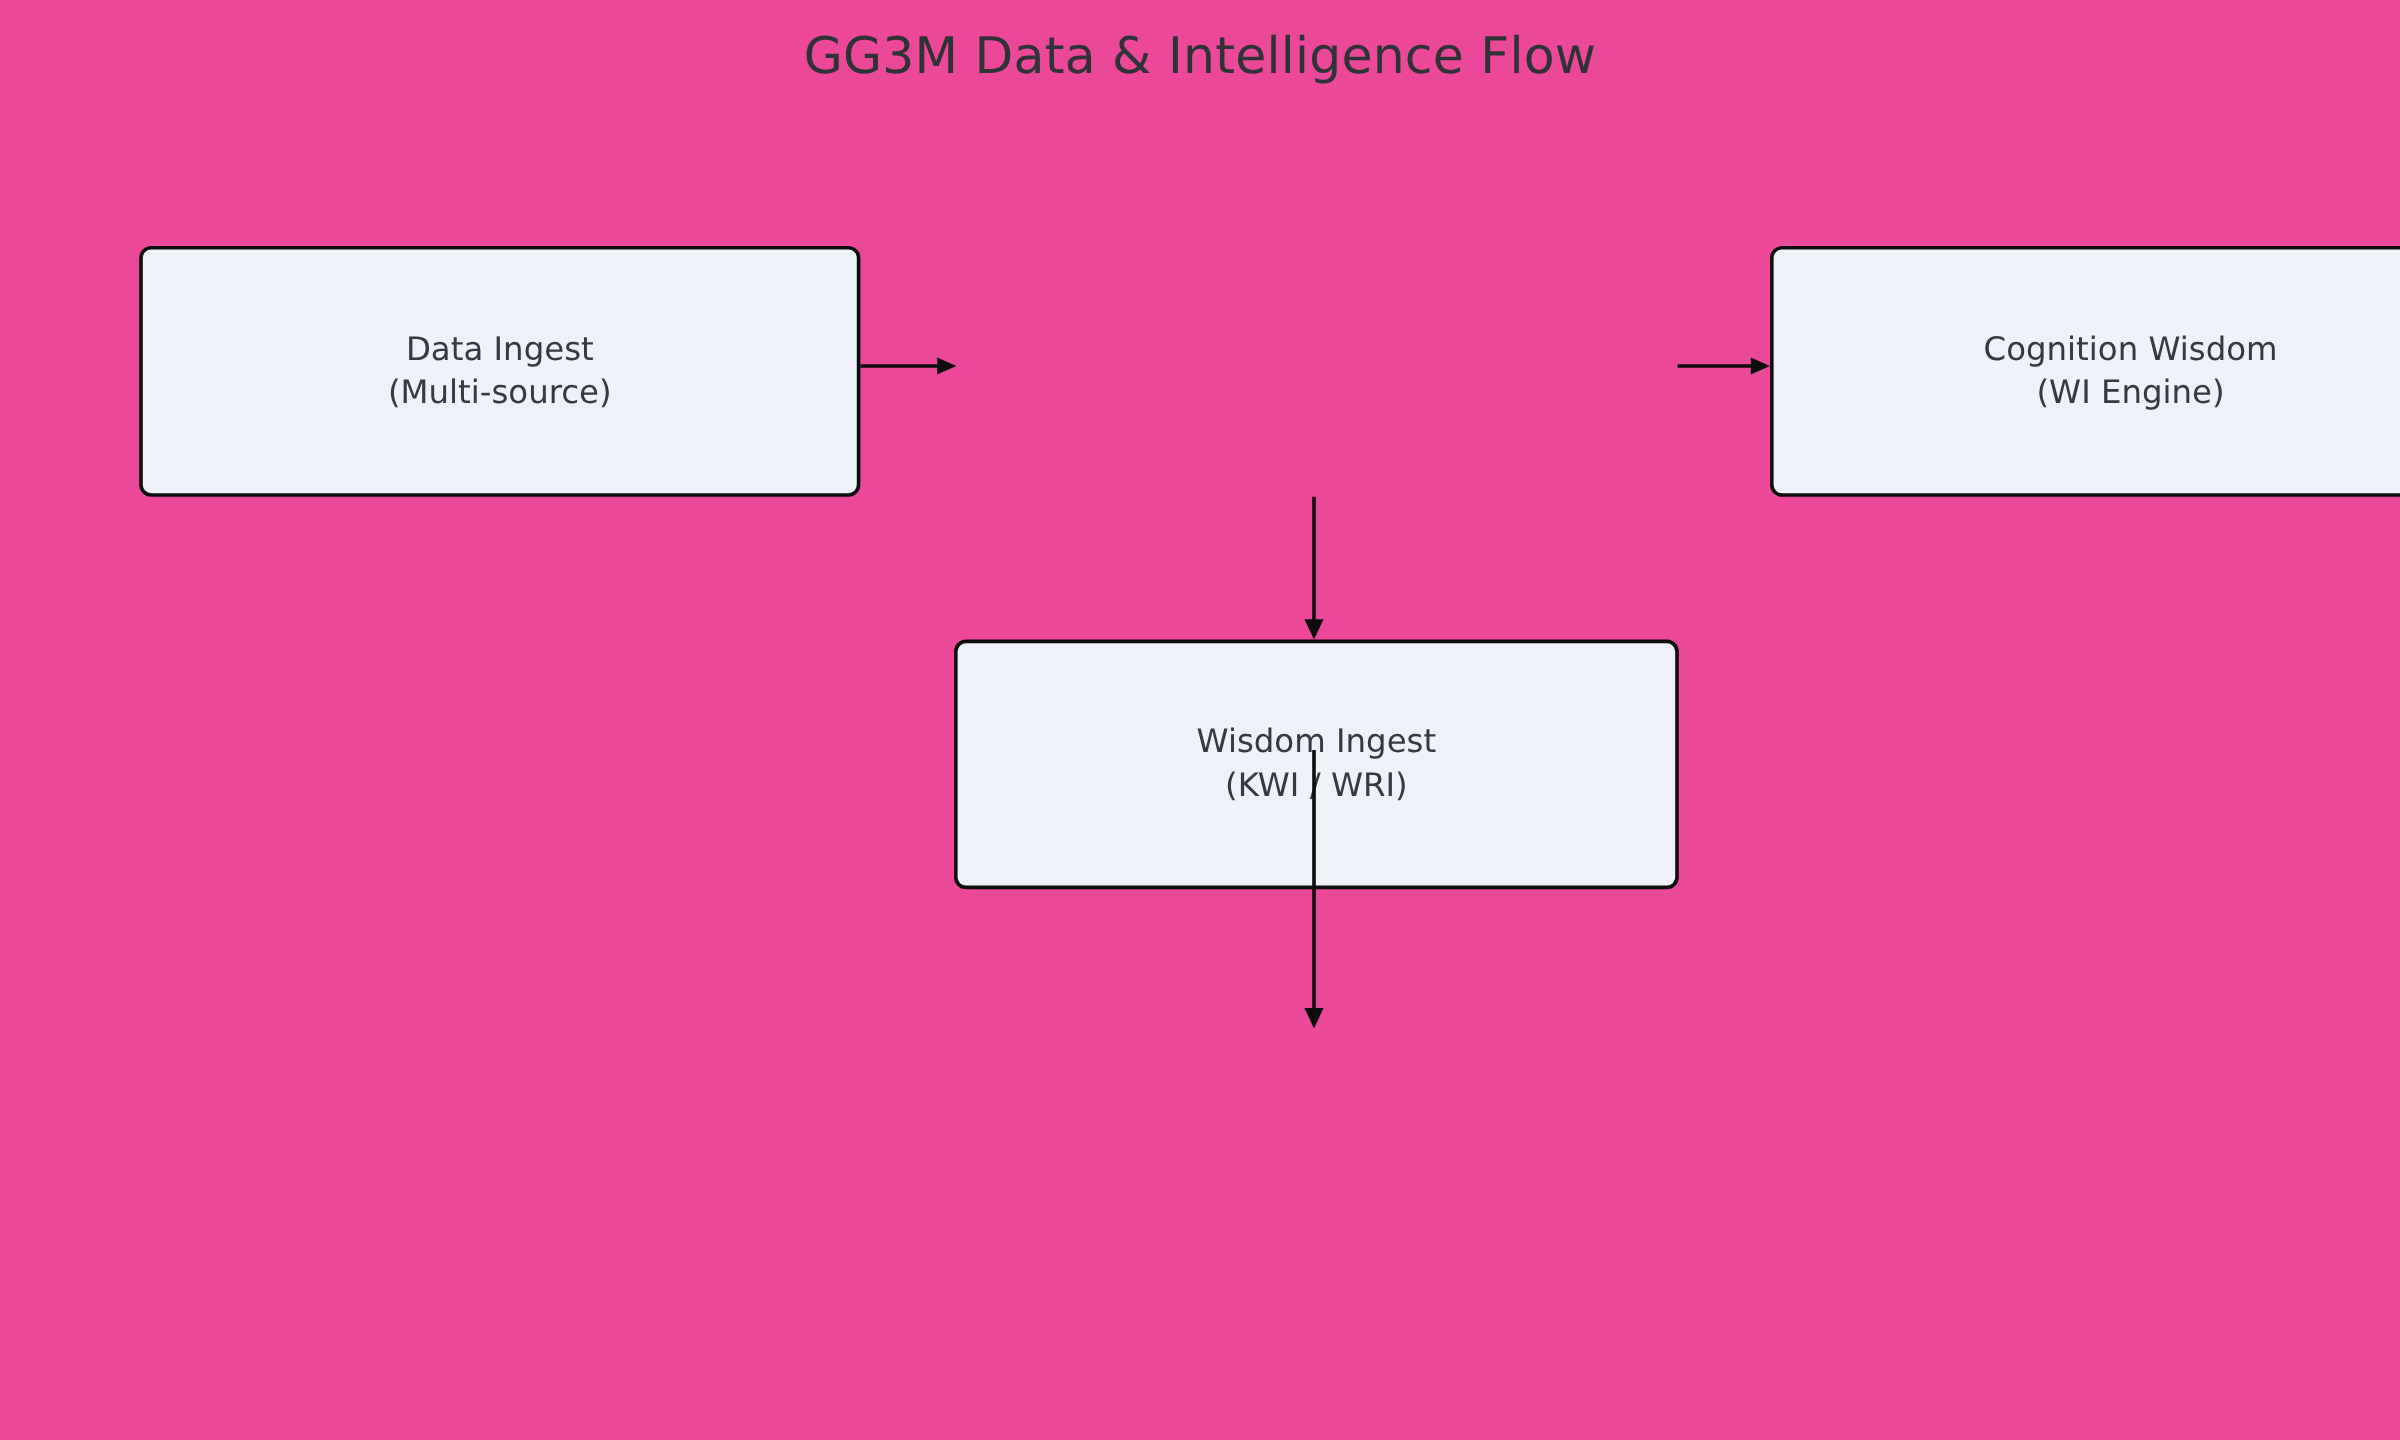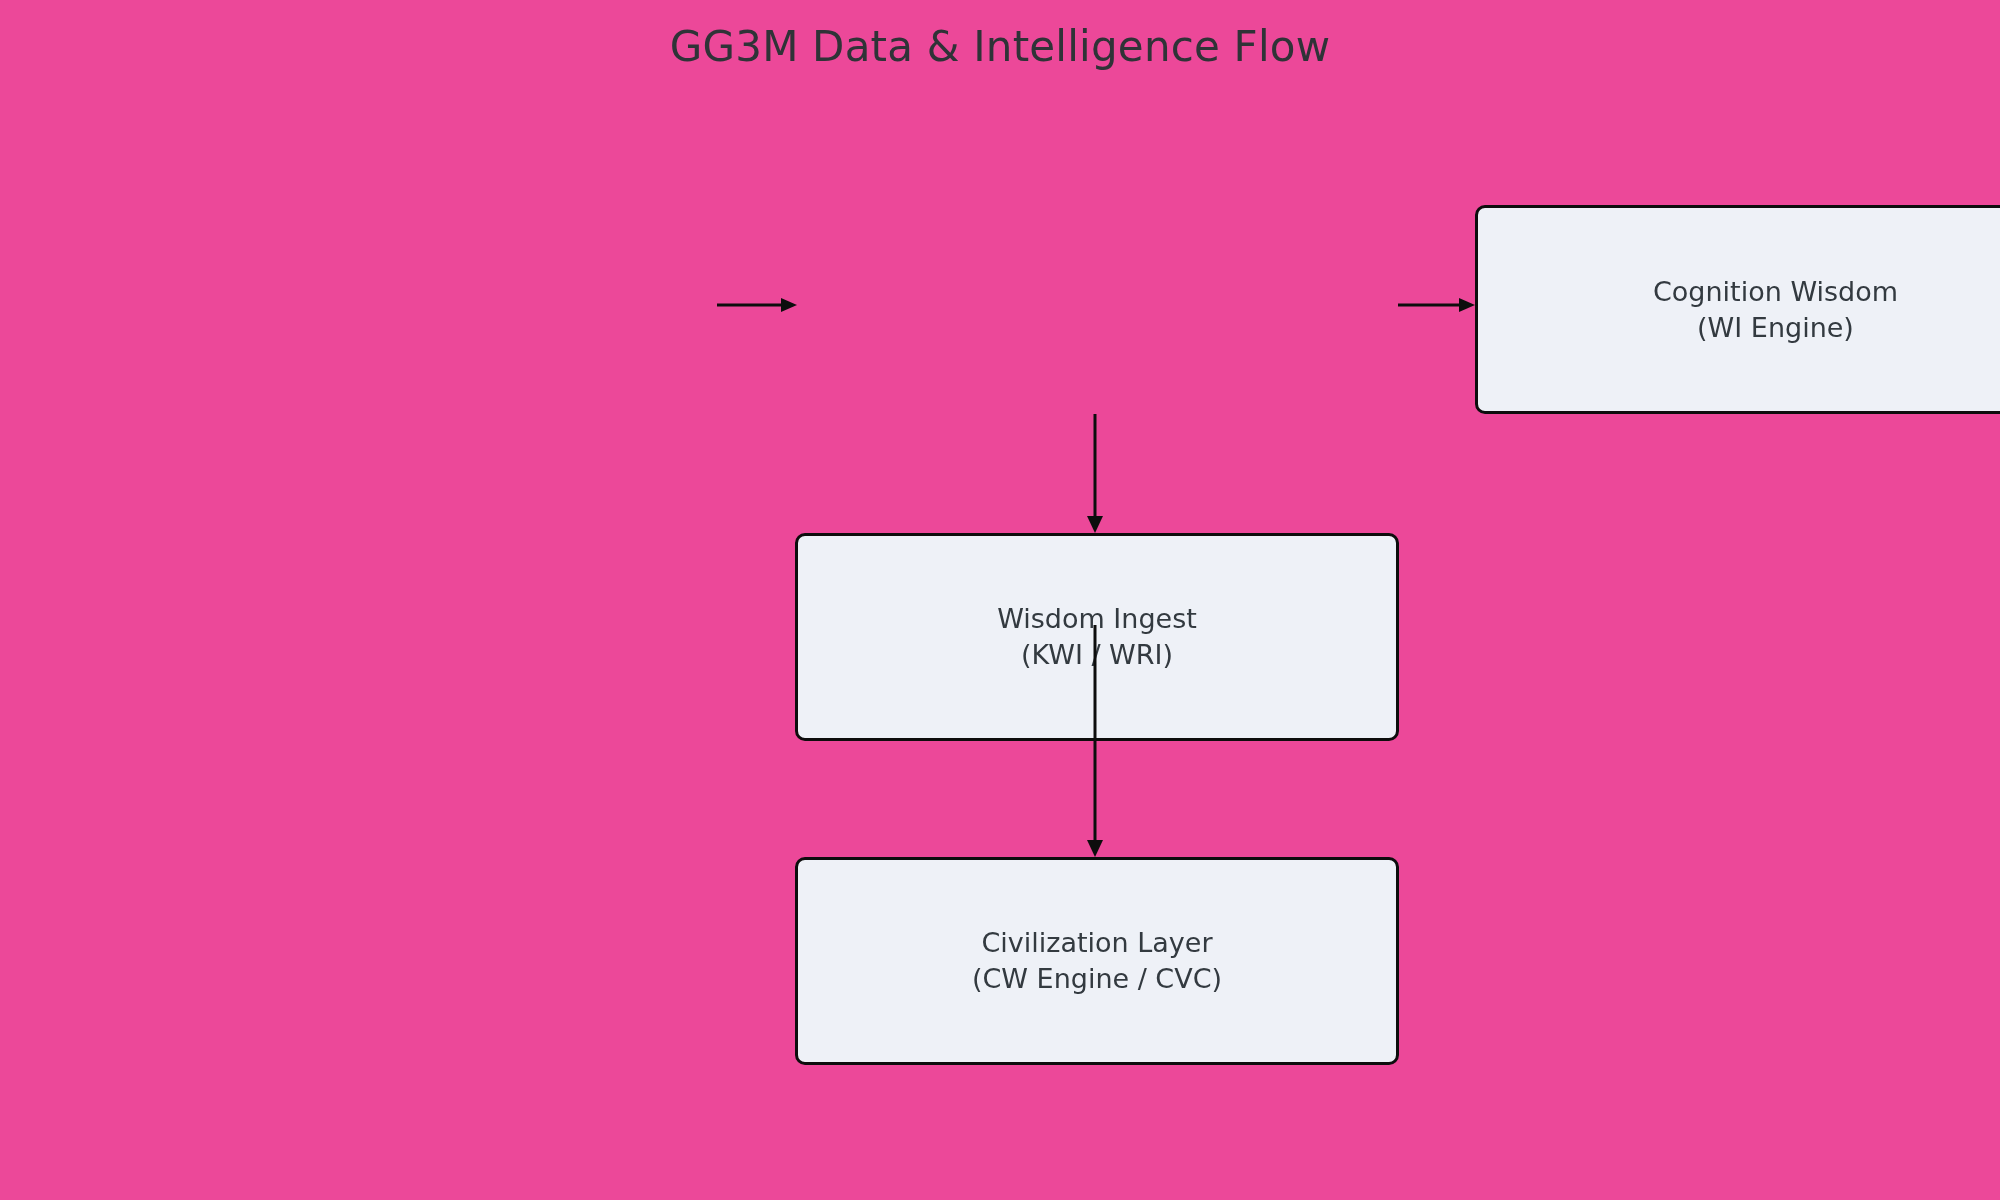--- a/index.html
+++ b/index.html
@@ -108,30 +108,30 @@
       <line class="edge-line" x1="1095" y1="414" x2="1095" y2="524"></line>
       <polygon class="edge-head" points="1095,533 1087,516 1103,516"></polygon>
     </g>
 
     <g>
       <line class="edge-line" x1="1095" y1="625" x2="1095" y2="848" stroke-width="2.5"></line>
       <polygon class="edge-head" points="1095,857 1087,840 1103,840"></polygon>
     </g>
   </svg>
 
+  <div class="node" id="node-ingest">
+    <div class="node-label">Data Ingest
+(Multi-source)</div>
+  </div>
 
 
   <div class="node" id="node-cognition">
     <div class="node-label">Cognition Wisdom
 (WI Engine)</div>
   </div>
 
   <div class="node" id="node-wisdom">
     <div class="node-label">Wisdom Ingest
 (KWI / WRI)</div>
   </div>
 
-  <div class="node" id="node-civilization">
-    <div class="node-label">Civilization Layer
-(CW Engine / CVC)</div>
-  </div>
 
 </div>
 
 </body></html>

